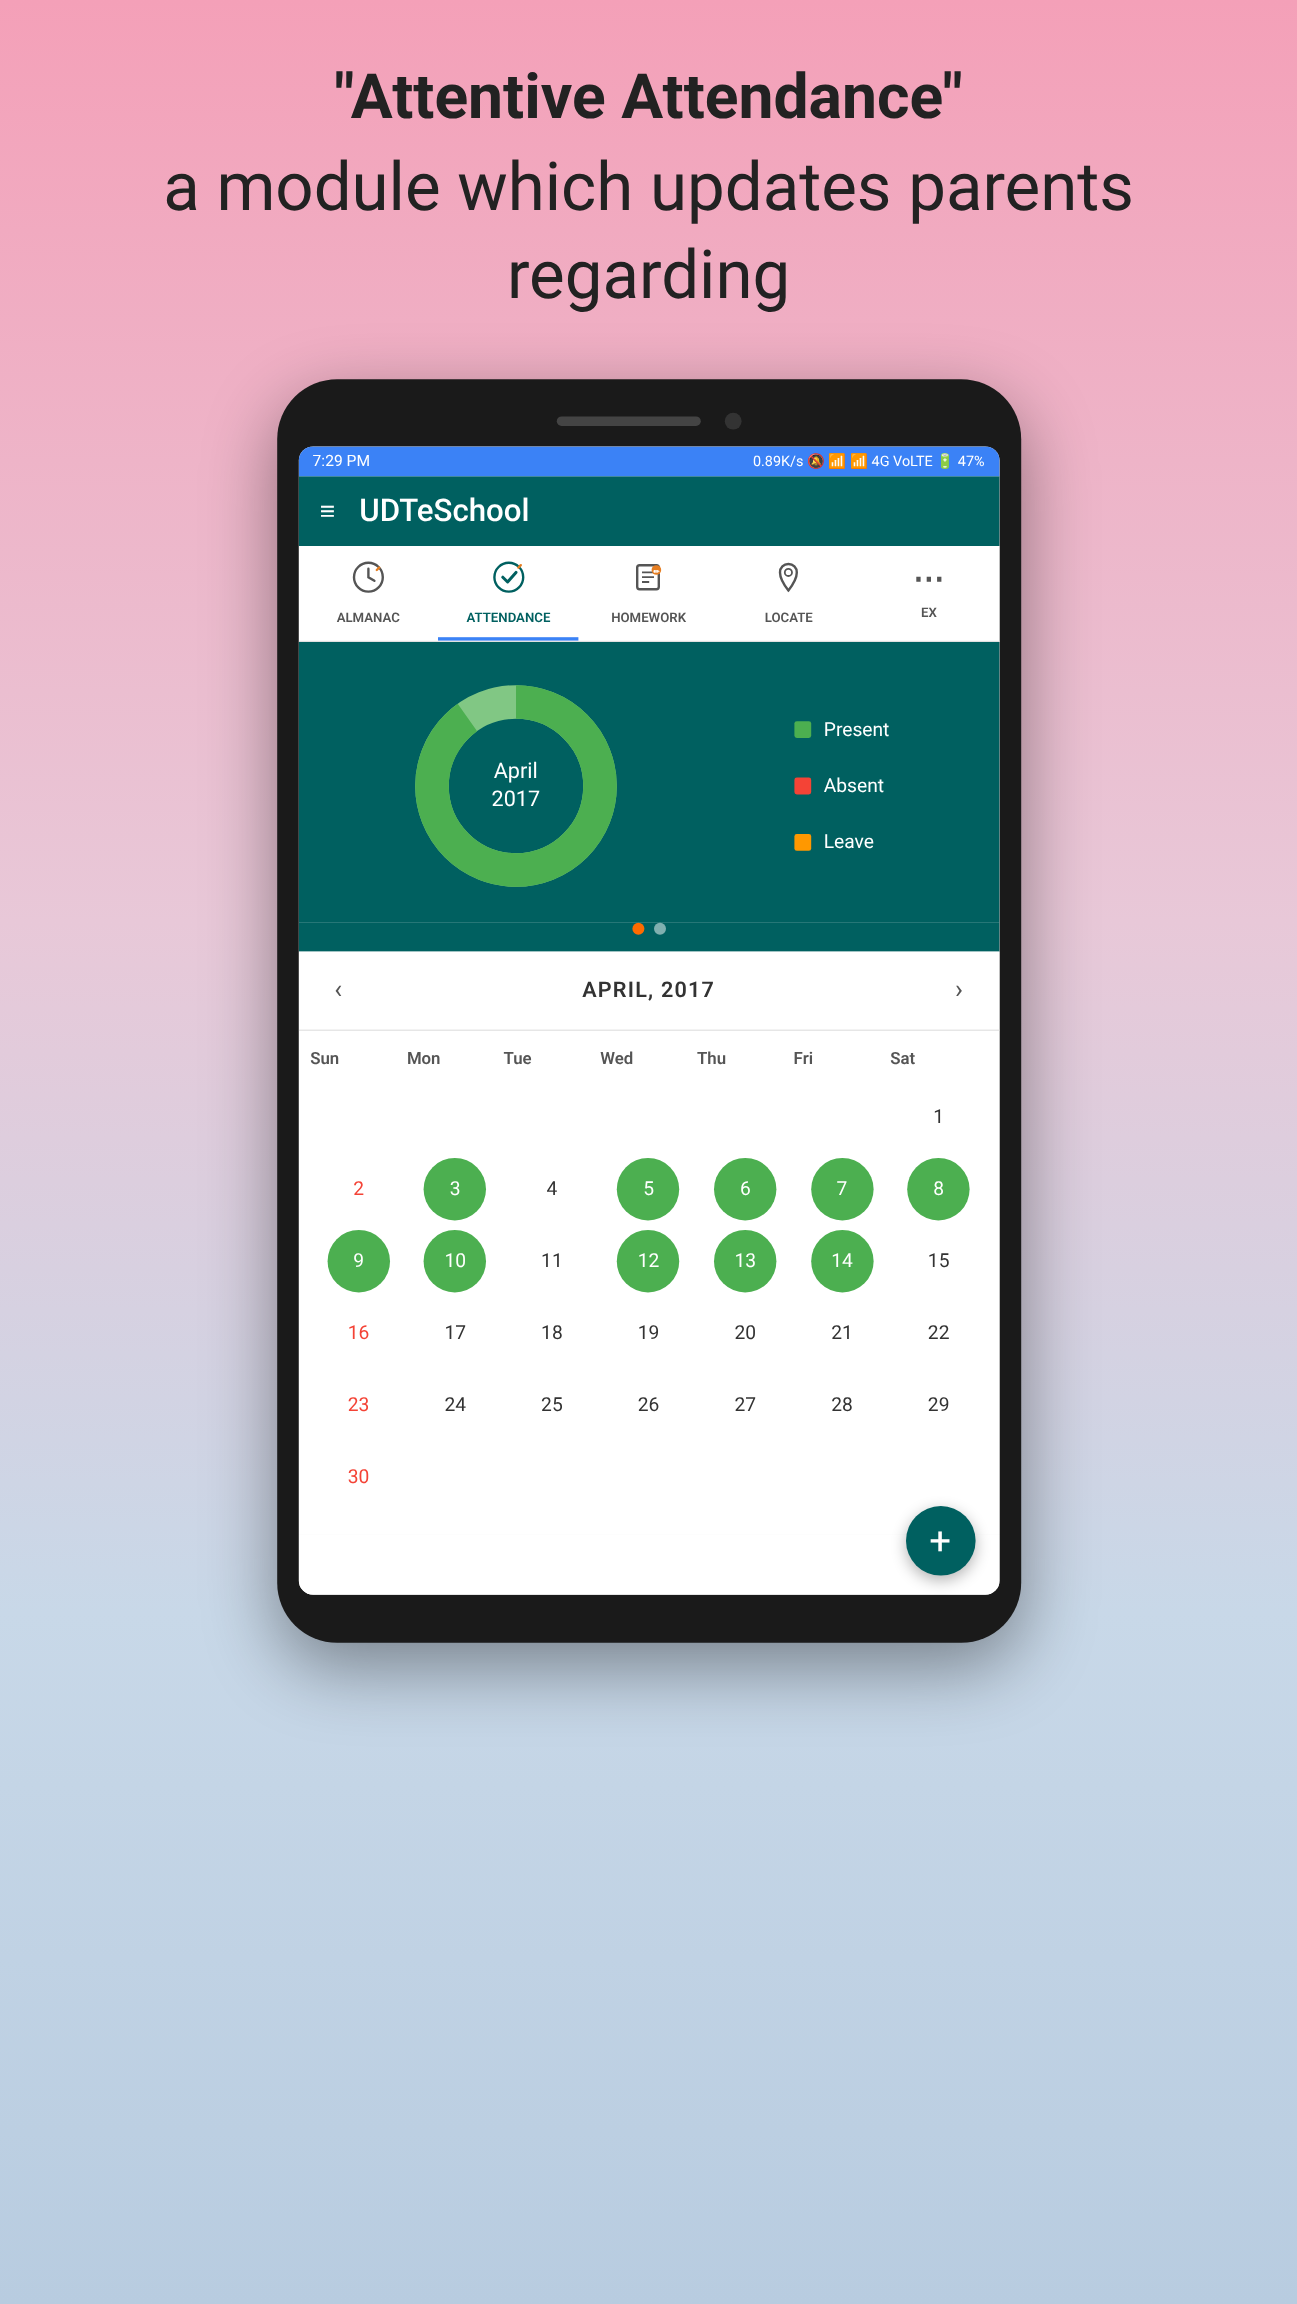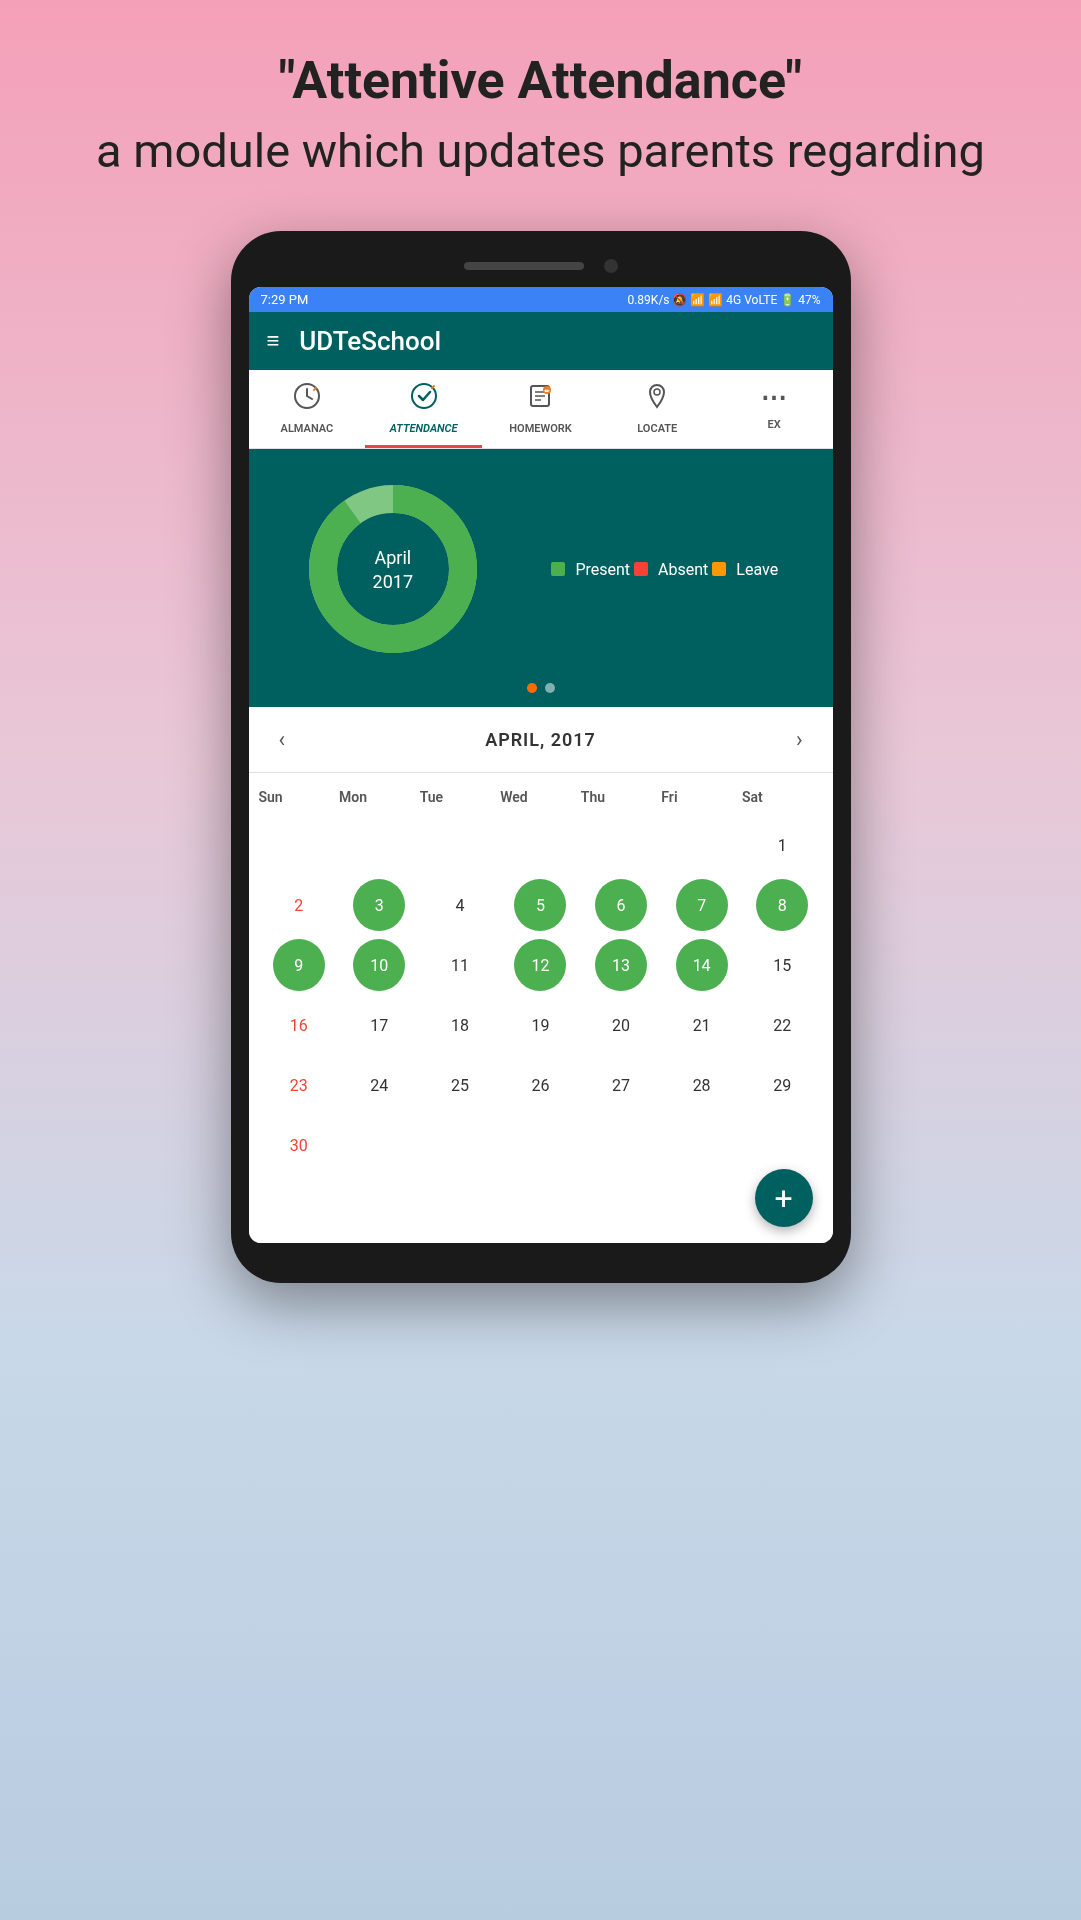--- a/index.html
+++ b/index.html
@@ -16,21 +16,21 @@
       text-align: center;
       padding: 50px 80px 40px;
       color: #222;
     }
     .top-text h1 {
       font-size: 52px;
       font-weight: 700;
       line-height: 1.2;
     }
     .top-text p {
-      font-size: 47px;
+      font-size: 56px;
       font-weight: 400;
       line-height: 1.3;
       margin-top: 8px;
     }
     .phone-wrapper {
       width: 620px;
       background: #1a1a1a;
       border-radius: 50px;
       padding: 28px 18px 40px;
       box-shadow: 0 20px 60px rgba(0,0,0,0.4);
@@ -98,22 +98,21 @@
       padding: 12px 4px 10px;
       font-size: 11px;
       font-weight: 600;
       color: #555;
       cursor: pointer;
       border-bottom: 3px solid transparent;
       gap: 6px;
     }
     .tab-item.active {
       color: #006060;
-      border-bottom: 3px solid #ef4444;
-      font-style: italic;
+      border-bottom: 3px solid #3b82f6;
     }
     .tab-icon { font-size: 26px; }
     
     .chart-section {
       background: #006060;
       padding: 30px 20px 24px;
       display: flex;
       align-items: center;
       justify-content: space-around;
       flex-direction: row;
@@ -132,22 +131,22 @@
       left: 50%;
       transform: translate(-50%, -50%);
       text-align: center;
       color: white;
       font-weight: 400;
       font-size: 18px;
       line-height: 1.3;
     }
     .legend {
       display: flex;
-      flex-direction: row;
-      gap: 4px;
+      flex-direction: column;
+      gap: 28px;
     }
     .legend-item {
       display: flex;
       align-items: center;
       gap: 10px;
       color: white;
       font-size: 16px;
     }
     .legend-dot {
       width: 14px;

